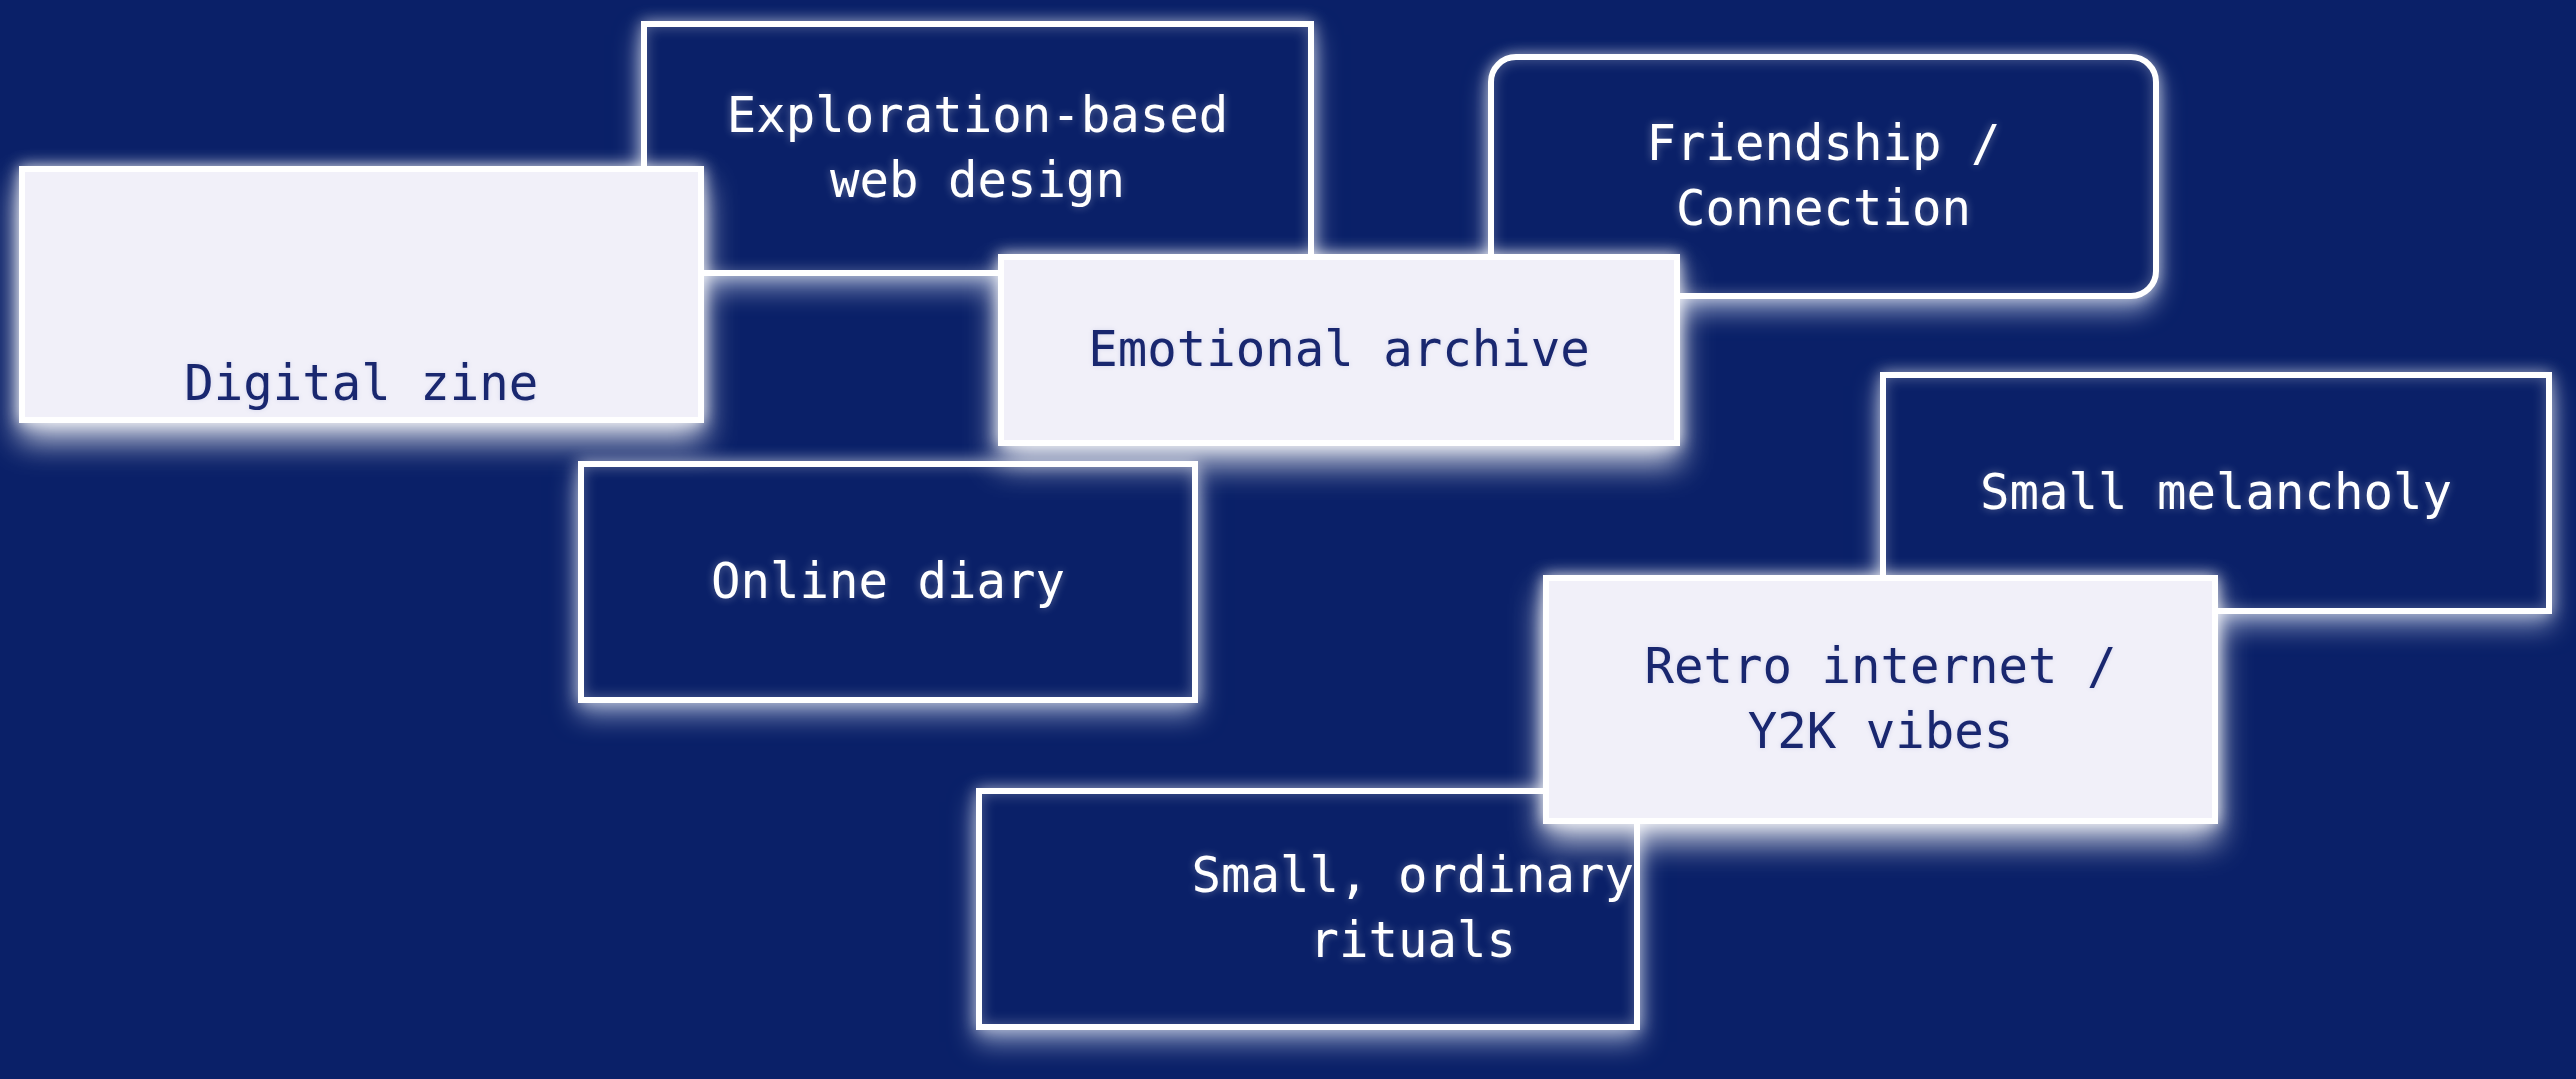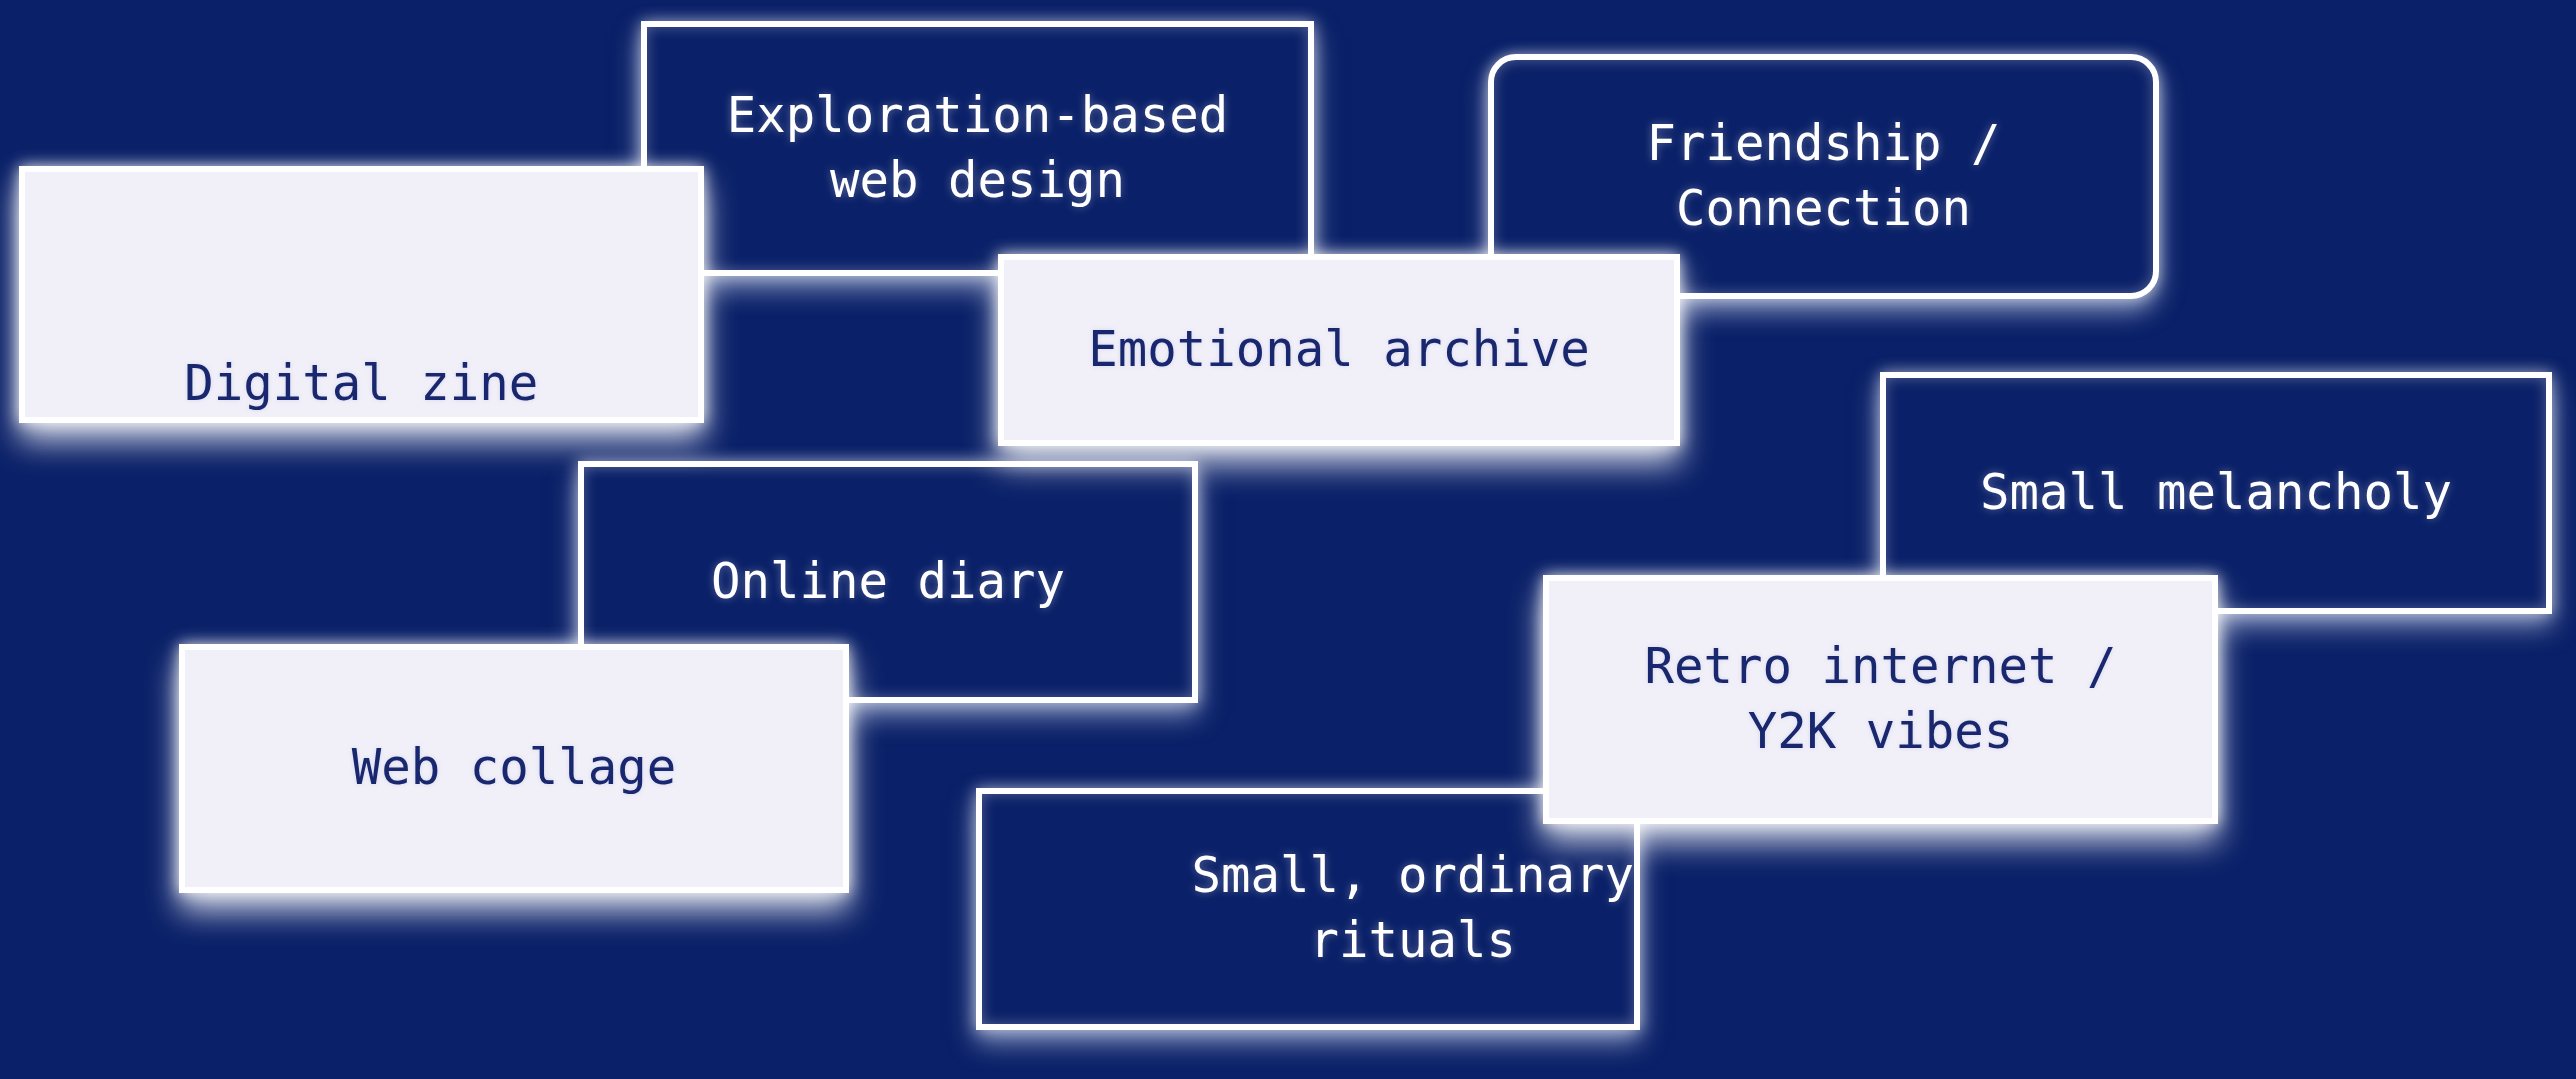--- a/index.html
+++ b/index.html
@@ -93,23 +93,20 @@
   </div>
 
   <div class="card filled" id="card-zine">
     <span class="label">Digital zine</span>
   </div>
 
   <div class="card filled" id="card-emotional">
     <span class="label">Emotional archive</span>
   </div>
 
-  <div class="card filled" id="card-collage">
-    <span class="label">Web collage</span>
-  </div>
 
   <div class="card filled" id="card-retro">
     <span class="label">Retro internet /
 Y2K vibes</span>
   </div>
 
 </div>
 
 
 </body></html>

